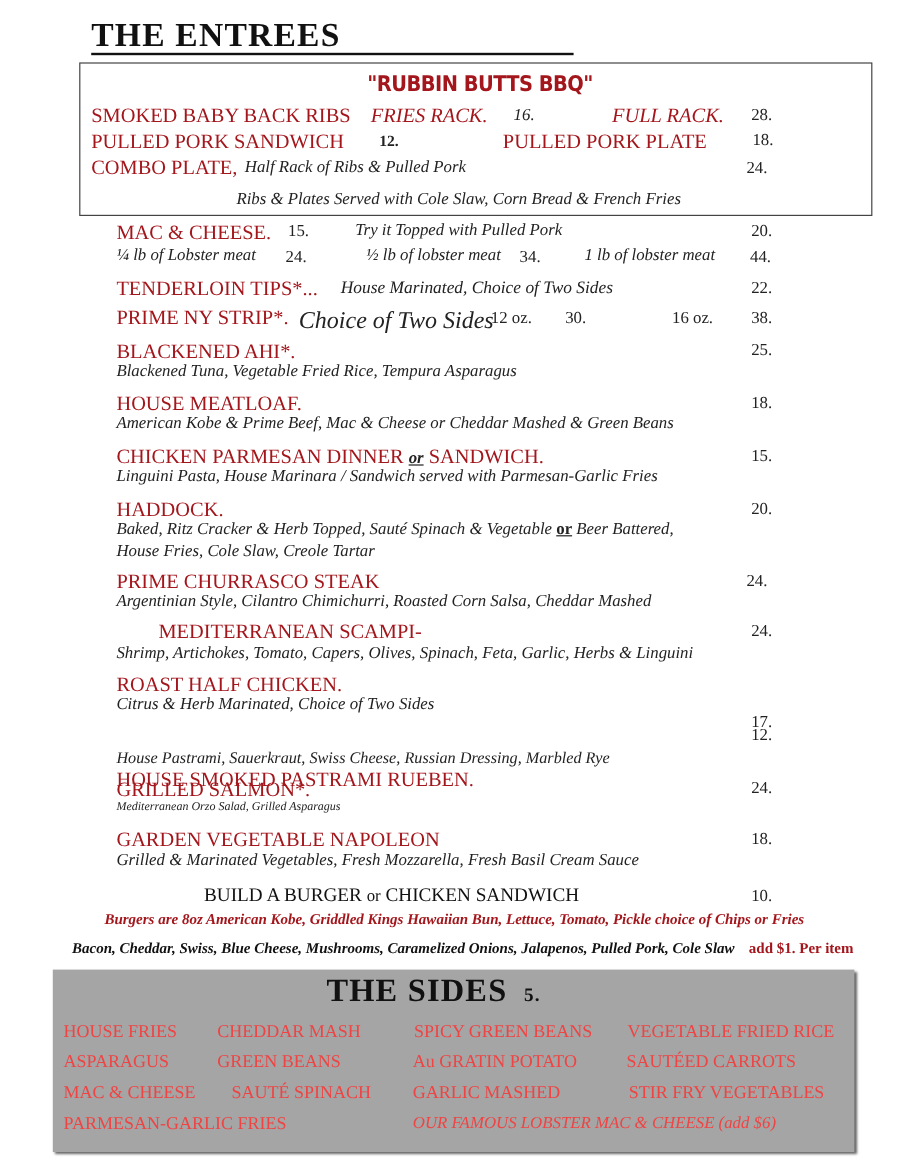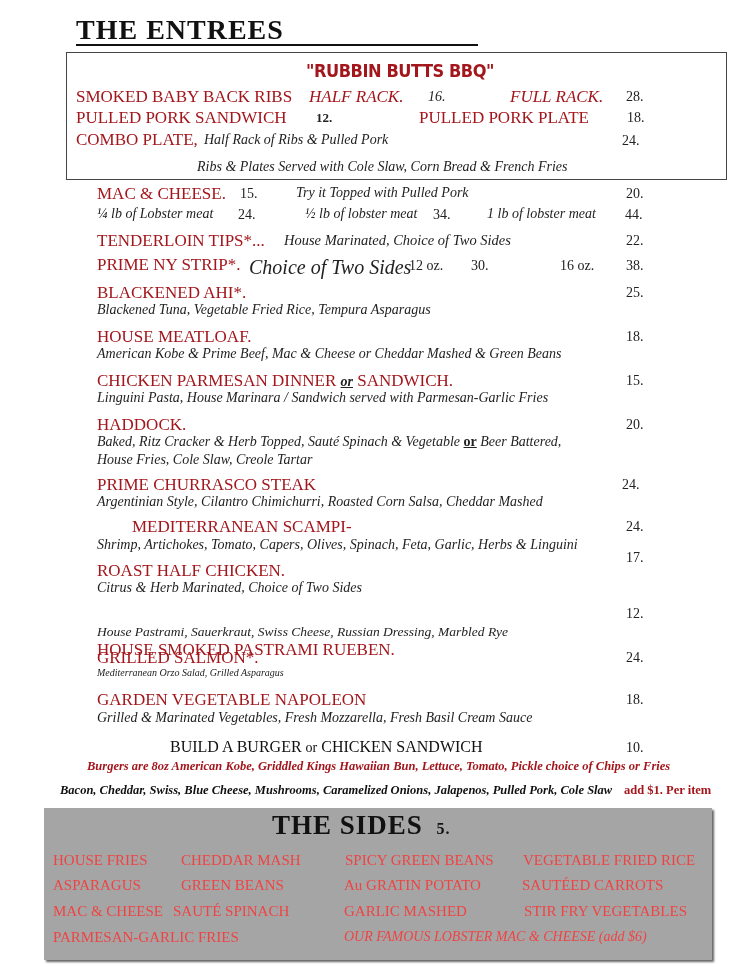--- a/index.html
+++ b/index.html
@@ -27,21 +27,21 @@
 </head>
 <body>
 
 <div class="abs title-entrees">THE ENTREES</div>
 <div class="title-rule"></div>
 
 <div class="bbq-box"></div>
 <div class="abs bbq-title">"RUBBIN BUTTS BBQ"</div>
 
 <div class="abs item-name" style="left:76px;top:87px;">SMOKED BABY BACK RIBS</div>
-<div class="abs item-name ital" style="left:309px;top:87px;">HALF RACK.</div>
+<div class="abs item-name ital" style="left:309px;top:87px;">FRIES RACK.</div>
 <div class="abs price ital" style="left:428px;top:89px;">16.</div>
 <div class="abs item-name ital" style="left:510px;top:87px;">FULL RACK.</div>
 <div class="abs price" style="left:626px;top:89px;">28.</div>
 
 <div class="abs item-name" style="left:76px;top:108px;">PULLED PORK SANDWICH</div>
 <div class="abs price" style="left:316px;top:110px;font-weight:bold;font-size:13px;">12.</div>
 <div class="abs item-name" style="left:419px;top:108px;">PULLED PORK PLATE</div>
 <div class="abs price" style="left:627px;top:110px;">18.</div>
 
 <div class="abs item-name" style="left:76px;top:130px;">COMBO PLATE,</div>
@@ -100,21 +100,21 @@
 
 <div class="abs item-name" style="left:97px;top:475px;">PRIME CHURRASCO STEAK</div>
 <div class="abs price" style="left:622px;top:477px;">24.</div>
 <div class="abs desc" style="left:97px;top:494px;">Argentinian Style, Cilantro Chimichurri, Roasted Corn Salsa, Cheddar Mashed</div>
 
 <div class="abs item-name" style="left:97px;top:517px;margin-left:35px;">MEDITERRANEAN SCAMPI-</div>
 <div class="abs price" style="left:626px;top:519px;">24.</div>
 <div class="abs desc" style="left:97px;top:537px;">Shrimp, Artichokes, Tomato, Capers, Olives, Spinach, Feta, Garlic, Herbs &amp; Linguini</div>
 
 <div class="abs item-name" style="left:97px;top:561px;">ROAST HALF CHICKEN.</div>
-<div class="abs price" style="left:626px;top:550px;">17.</div>
+<div class="abs price" style="left:626px;top:595px;">17.</div>
 <div class="abs desc" style="left:97px;top:580px;">Citrus &amp; Herb Marinated, Choice of Two Sides</div>
 
 <div class="abs item-name" style="left:97px;top:604px;margin-top:36px;">HOUSE SMOKED PASTRAMI RUEBEN.</div>
 <div class="abs price" style="left:626px;top:606px;">12.</div>
 <div class="abs desc" style="left:97px;top:624px;font-size:13.5px;">House Pastrami, Sauerkraut, Swiss Cheese, Russian Dressing, Marbled Rye</div>
 
 <div class="abs item-name" style="left:97px;top:648px;">GRILLED SALMON*.</div>
 <div class="abs price" style="left:626px;top:650px;">24.</div>
 <div class="abs desc" style="left:97px;top:667px;font-size:10px;">Mediterranean Orzo Salad, Grilled Asparagus</div>
 
@@ -142,18 +142,18 @@
 <div class="abs side-item" style="left:181px;top:852px;">CHEDDAR MASH</div>
 <div class="abs side-item" style="left:345px;top:852px;">SPICY GREEN BEANS</div>
 <div class="abs side-item" style="left:523px;top:852px;">VEGETABLE FRIED RICE</div>
 
 <div class="abs side-item" style="left:53px;top:877px;">ASPARAGUS</div>
 <div class="abs side-item" style="left:181px;top:877px;">GREEN BEANS</div>
 <div class="abs side-item" style="left:344px;top:877px;">Au GRATIN POTATO</div>
 <div class="abs side-item" style="left:522px;top:877px;">SAUTÉED  CARROTS</div>
 
 <div class="abs side-item" style="left:53px;top:903px;">MAC &amp; CHEESE</div>
-<div class="abs side-item" style="left:173px;top:903px;">SAUTÉ SPINACH</div>
+<div class="abs side-item" style="left:193px;top:903px;">SAUTÉ SPINACH</div>
 <div class="abs side-item" style="left:344px;top:903px;">GARLIC MASHED</div>
 <div class="abs side-item" style="left:524px;top:903px;">STIR FRY VEGETABLES</div>
 
 <div class="abs side-item" style="left:53px;top:929px;">PARMESAN-GARLIC FRIES</div>
 <div class="abs side-item ital" style="left:344px;top:929px;font-size:14px;text-align:center;">OUR FAMOUS LOBSTER MAC &amp; CHEESE (add $6)</div>
 
 </body></html>

